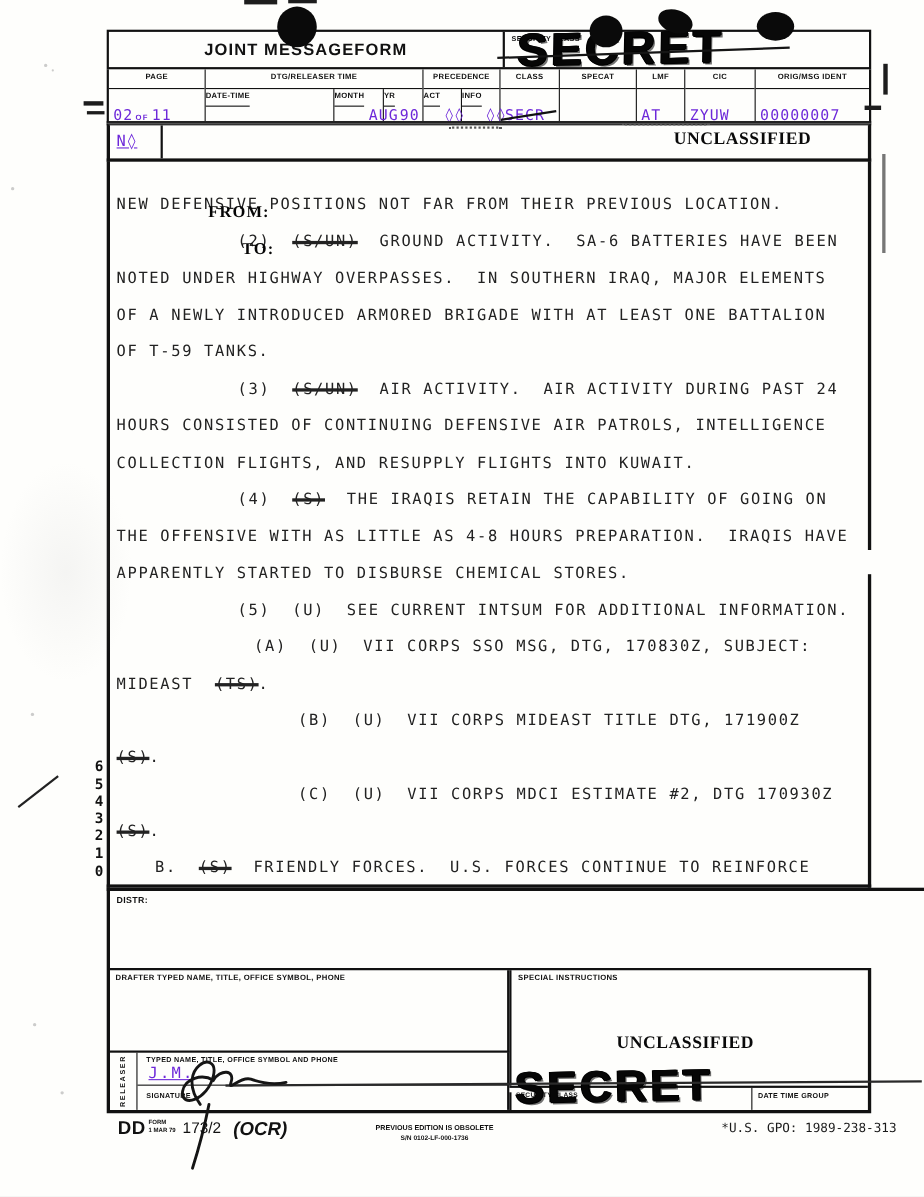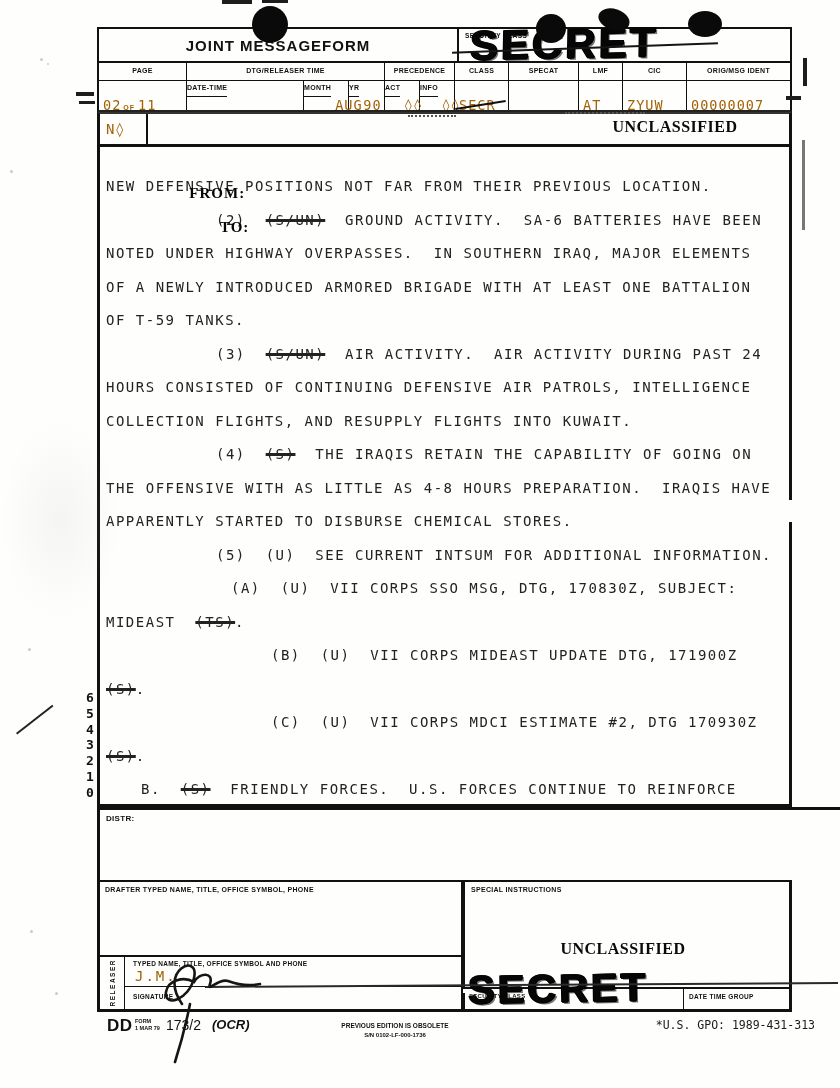--- a/index.html
+++ b/index.html
@@ -1,20 +1,20 @@
 <!DOCTYPE html>
 <html><head>
 <meta charset="utf-8">
 <style>
   html,body{margin:0;padding:0;background:#e8e8e4;}
   .page{position:relative;width:840px;height:1088px;background:#fefefc;overflow:hidden;
         font-family:"Liberation Sans",sans-serif;color:#111;}
   .abs{position:absolute;}
   .lbl{font:bold 7px/1.15 "Liberation Sans",sans-serif;letter-spacing:.3px;color:#111;}
-  .mono{font-family:"DejaVu Sans Mono",monospace;color:#a16207;}
+  .mono{font-family:"DejaVu Sans Mono",monospace;color:#6d28d9;text-decoration:underline;}
   .serifb{font-family:"Liberation Serif",serif;font-weight:bold;color:#0a0a0a;}
 
   
   .title-band{left:97px;top:27px;width:695px;height:36px;border:2px solid #111;display:flex;box-sizing:border-box;}
   .title-left{width:358px;border-right:2px solid #111;display:flex;align-items:center;justify-content:center;
               font-weight:bold;font-size:15px;letter-spacing:1px;}
   .title-right{flex:1;position:relative;}
   .sec-lbl{position:absolute;left:6px;top:3px;font:bold 6.5px "Liberation Sans",sans-serif;letter-spacing:.4px;}
 
   
@@ -78,21 +78,21 @@
   .blob{background:#0a0a0a;border-radius:50%;}
   .hline{border-top:2.5px solid #151515;}
   .dots{border-top:2px dotted #555;}
   .speck{background:#9a9a9a;opacity:.5;border-radius:50%;}
   .bar{background:#1d1d1d;}
 
   
   .dd{font-size:17px;font-weight:900;letter-spacing:.5px;}
   .ddsmall{font:bold 5.5px/1.2 "Liberation Sans",sans-serif;}
   .ddnum{font-size:14px;font-weight:normal;}
-  .ddocr{font-size:13px;font-weight:bold;font-style:italic;}
+  .ddocr{font-size:17px;font-weight:bold;font-style:italic;}
   .obs{font:bold 6.5px/1.5 "Liberation Sans",sans-serif;text-align:center;}
   .gpo{font-family:"DejaVu Sans Mono",monospace;font-size:11.5px;text-align:right;color:#1a1a1a;}
 </style>
 </head>
 <body>
 
 <div class="page">
 
   <div class="abs title-band">
     <div class="title-left">JOINT MESSAGEFORM</div>
@@ -178,21 +178,21 @@
         <div class="bline" style="padding-left: 0px;"><span>OF T-59 TANKS.</span></div>
         <div class="bline" style="padding-left: 110px;"><span>(3)  </span><span class="strike">(S/UN)</span><span>  AIR ACTIVITY.  AIR ACTIVITY DURING PAST 24</span></div>
         <div class="bline" style="padding-left: 0px;"><span>HOURS CONSISTED OF CONTINUING DEFENSIVE AIR PATROLS, INTELLIGENCE</span></div>
         <div class="bline" style="padding-left: 0px;"><span>COLLECTION FLIGHTS, AND RESUPPLY FLIGHTS INTO KUWAIT.</span></div>
         <div class="bline" style="padding-left: 110px;"><span>(4)  </span><span class="strike">(S)</span><span>  THE IRAQIS RETAIN THE CAPABILITY OF GOING ON</span></div>
         <div class="bline" style="padding-left: 0px;"><span>THE OFFENSIVE WITH AS LITTLE AS 4-8 HOURS PREPARATION.  IRAQIS HAVE</span></div>
         <div class="bline" style="padding-left: 0px;"><span>APPARENTLY STARTED TO DISBURSE CHEMICAL STORES.</span></div>
         <div class="bline" style="padding-left: 110px;"><span>(5)  (U)  SEE CURRENT INTSUM FOR ADDITIONAL INFORMATION.</span></div>
         <div class="bline" style="padding-left: 125px;"><span>(A)  (U)  VII CORPS SSO MSG, DTG, 170830Z, SUBJECT:</span></div>
         <div class="bline" style="padding-left: 0px;"><span>MIDEAST  </span><span class="strike">(TS)</span><span>.</span></div>
-        <div class="bline" style="padding-left: 165px;"><span>(B)  (U)  VII CORPS MIDEAST UPDATE DTG, 171900Z</span></div>
+        <div class="bline" style="padding-left: 165px;"><span>(B)  (U)  VII CORPS MIDEAST TITLE DTG, 171900Z</span></div>
         <div class="bline" style="padding-left: 0px;"><span class="strike">(S)</span><span>.</span></div>
         <div class="bline" style="padding-left: 165px;"><span>(C)  (U)  VII CORPS MDCI ESTIMATE #2, DTG 170930Z</span></div>
         <div class="bline" style="padding-left: 0px;"><span class="strike">(S)</span><span>.</span></div>
         <div class="bline" style="padding-left: 35px;"><span>B.  </span><span class="strike">(S)</span><span>  FRIENDLY FORCES.  U.S. FORCES CONTINUE TO REINFORCE</span></div>
       </div>
   </div>
 
   <div class="abs mdigits">
       <div>6</div>
       <div>5</div>
@@ -272,15 +272,15 @@
   <div class="abs ddsmall" style="left:135px;top:1018px">
     <div>FORM</div>
     <div>1 MAR 79</div>
   </div>
   <div class="abs ddnum" style="left:166px;top:1017px">173/2</div>
   <div class="abs ddocr" style="left:212px;top:1017px">(OCR)</div>
   <div class="abs obs" style="left:300px;top:1021px;width:190px">
     <div>PREVIOUS EDITION IS OBSOLETE</div>
     <div style="font-size:6px">S/N 0102-LF-000-1736</div>
   </div>
-  <div class="abs gpo" style="left:625px;top:1018px;width:190px">*U.S. GPO: 1989-431-313</div>
+  <div class="abs gpo" style="left:625px;top:1018px;width:190px">*U.S. GPO: 1989-238-313</div>
 
 </div>
 
 </body></html>

